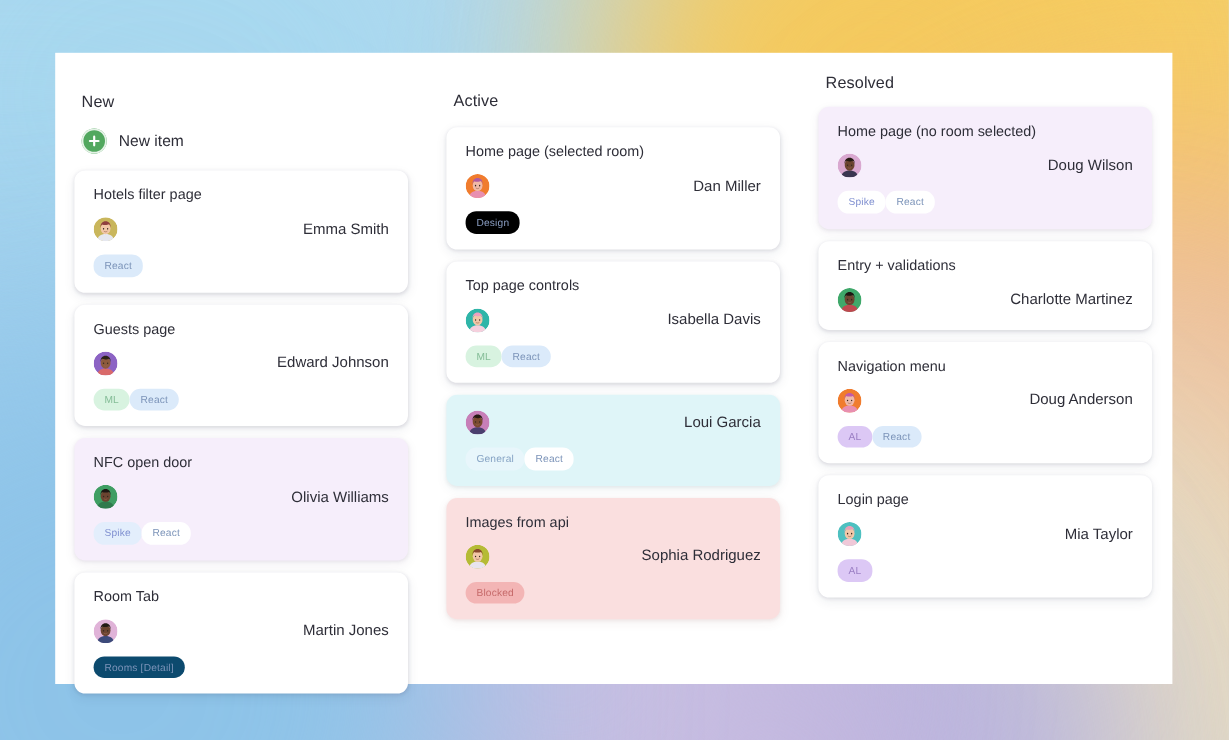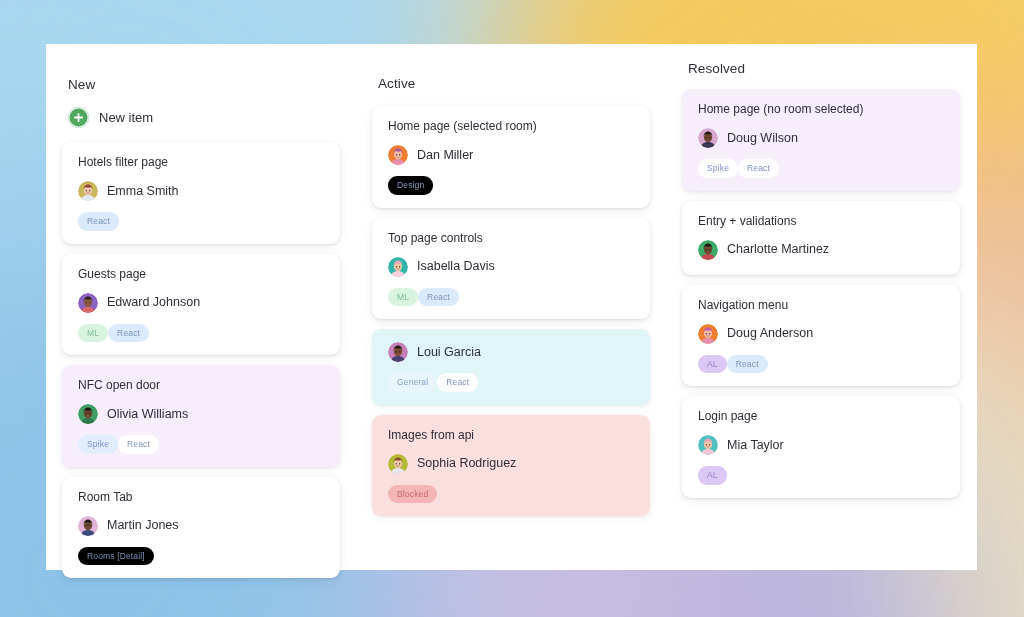--- a/index.html
+++ b/index.html
@@ -120,20 +120,21 @@
     font-size: 12px;
     color: #2e2e38;
     line-height: 1.25;
     margin-bottom: 11px;
   }
   .card-assignee {
     display: flex;
     align-items: center;
     gap: 9px;
     margin-bottom: 11px;
+    justify-content: space-between;
   }
   .card:last-child .card-assignee { margin-bottom: 11px; }
   .avatar {
     width: 20px;
     height: 20px;
     border-radius: 50%;
     flex: none;
     position: relative;
     overflow: hidden;
   }
@@ -258,21 +259,21 @@
                 <ellipse cx="20" cy="19" rx="8.2" ry="9.4" fill="#6b4430"></ellipse>
                 <path d="M11.4 18.2c-.6-7 3.6-11.4 8.6-11.4s9.2 4.4 8.6 11.4c-.3-3.6-1.6-5.6-3.1-6.4-2 1.5-9 1.6-11 .2-1.6.9-2.8 2.7-3.1 6.2z" fill="#221a14"></path>
                 <ellipse cx="16.6" cy="19.4" rx="1.15" ry="1.35" fill="#33281f"></ellipse>
                 <ellipse cx="23.4" cy="19.4" rx="1.15" ry="1.35" fill="#33281f"></ellipse>
                 <path d="M17.6 23.6c1.5 1.1 3.3 1.1 4.8 0" stroke="#9b6a52" stroke-width="1.1" fill="none" stroke-linecap="round"></path>
               </svg>
             </span>
             <span class="assignee-name">Martin Jones</span>
           </div>
           <div class="tag-row">
-            <span class="tag" style="background: #000000; color: rgb(123, 147, 184);">Rooms [Detail]</span>
+            <span class="tag" style="background: #0c4a6e; color: rgb(123, 147, 184);">Rooms [Detail]</span>
           </div>
         </div>
       </div>
     </div>
     <div class="column col-active">
       <div class="column-title">Active</div>
       <div class="card-list">
         <div class="card">
           <div class="card-title">Home page (selected room)</div>
           <div class="card-assignee">

